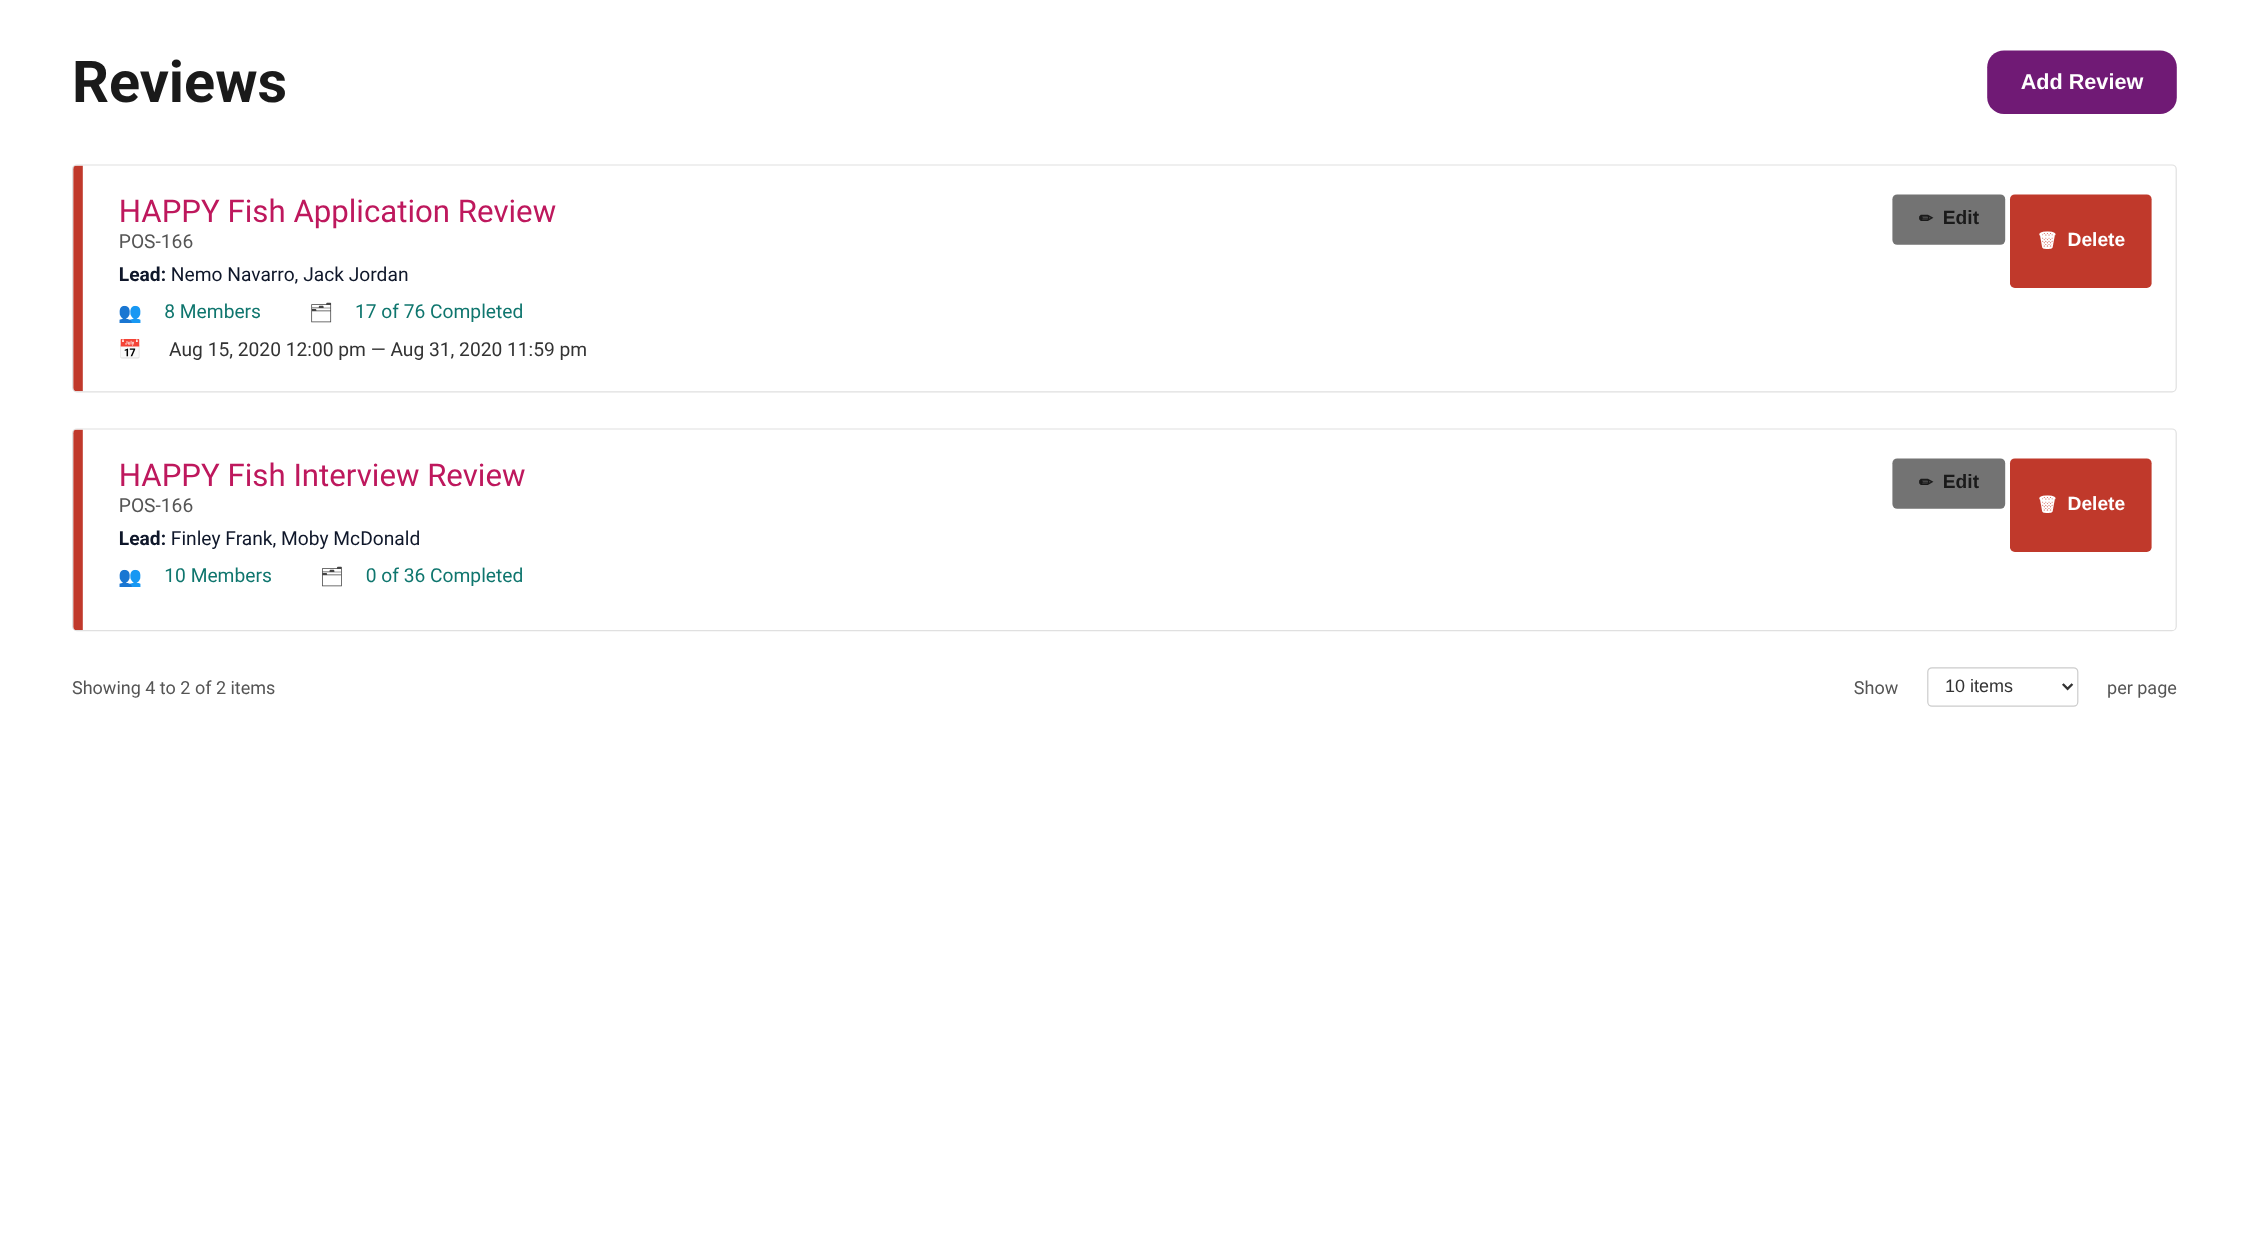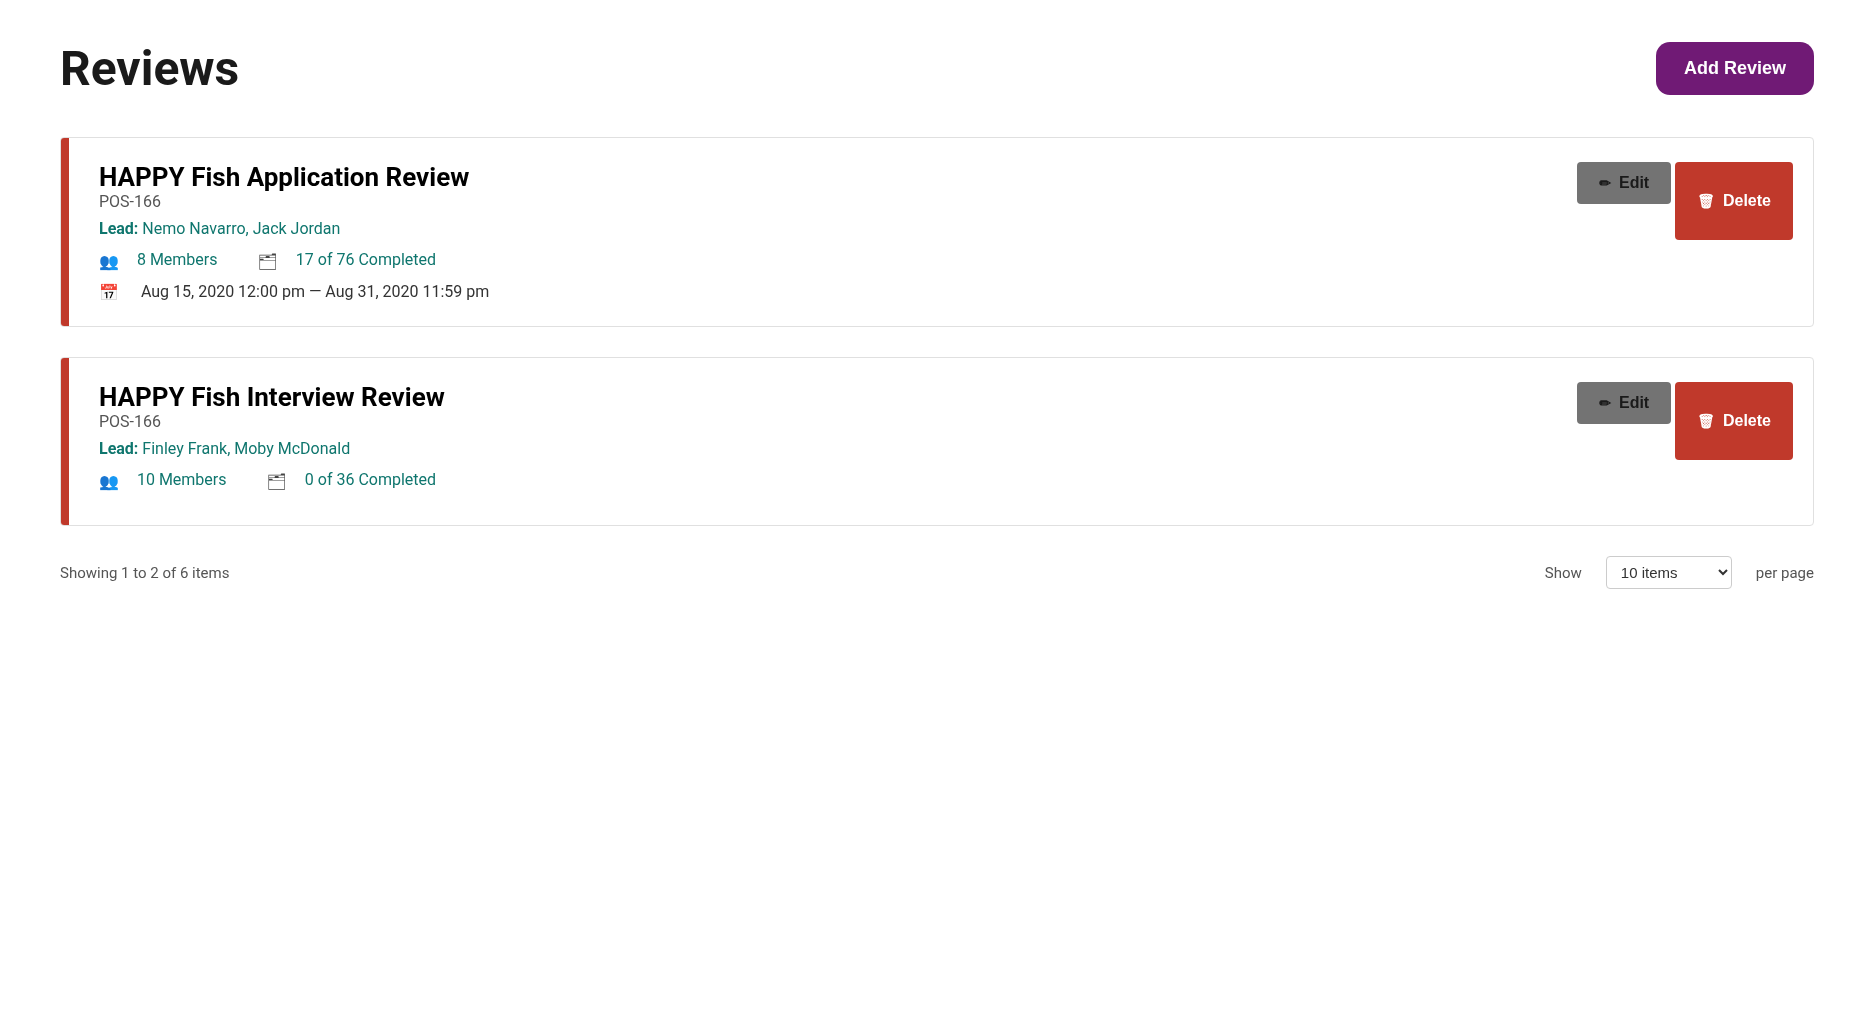--- a/index.html
+++ b/index.html
@@ -56,35 +56,35 @@
       flex-shrink: 0;
     }
 
     .review-card-body {
       flex: 1;
       padding: 24px 30px;
     }
 
     .review-title {
       font-size: 26px;
-      font-weight: 700;
-      color: #000000;
+      font-weight: 400;
+      color: #be185d;
       margin-bottom: 8px;
       text-decoration: none;
     }
 
     .review-pos {
       font-size: 16px;
       color: #555;
       margin-bottom: 8px;
     }
 
     .review-lead {
       font-size: 16px;
-      color: #0f766e;
+      color: #0f172a;
       margin-bottom: 12px;
     }
 
     .review-lead strong {
       font-weight: 700;
     }
 
     .review-meta {
       display: flex;
       align-items: center;
@@ -258,20 +258,20 @@
         </button>
         <button class="delete-btn">
           <span class="icon-trash"></span>
           Delete
         </button>
       </div>
     </div>
   </div>
 
 <div class="page-footer">
-  <span class="pagination-info">Showing 1 to 2 of 6 items</span>
+  <span class="pagination-info">Showing 4 to 2 of 2 items</span>
   <div class="per-page-control">
     <span>Show</span>
     <select class="per-page-select" id="per-page-select">
     <option value="10 items">10 items</option><option value="25 items">25 items</option><option value="50 items">50 items</option><option value="100 items">100 items</option></select>
     <span>per page</span>
   </div>
 </div>
 
 </body></html>

